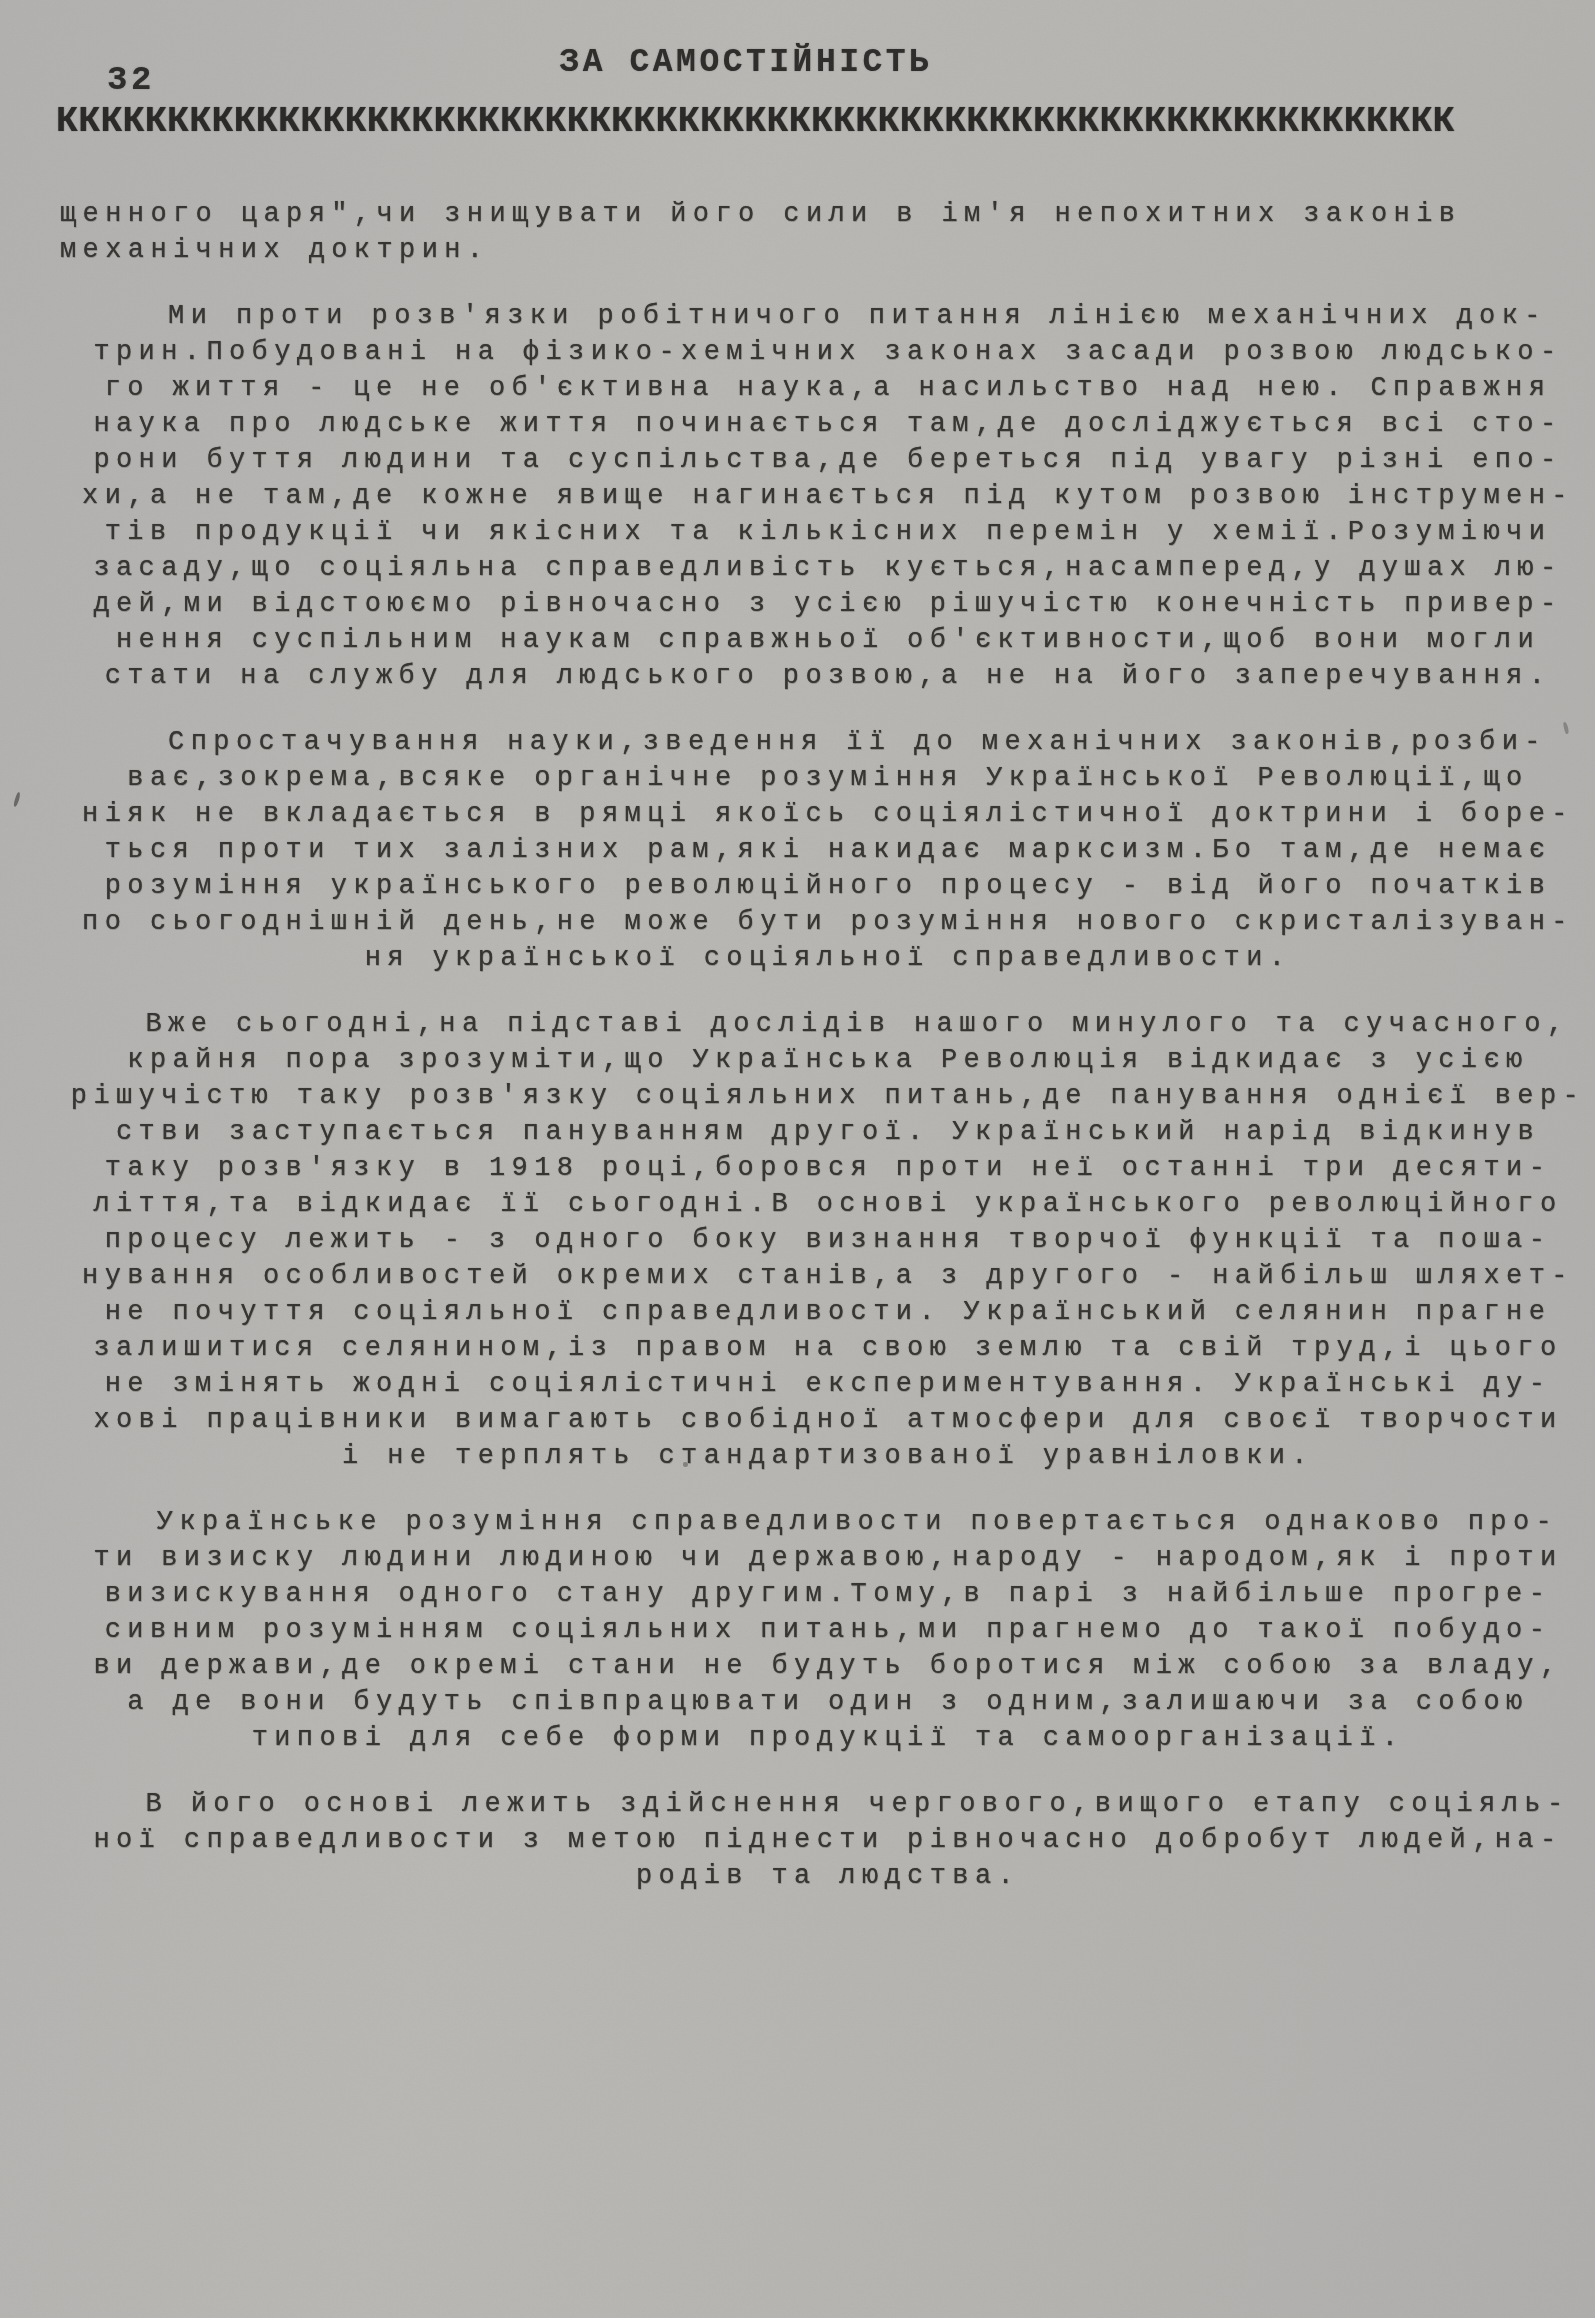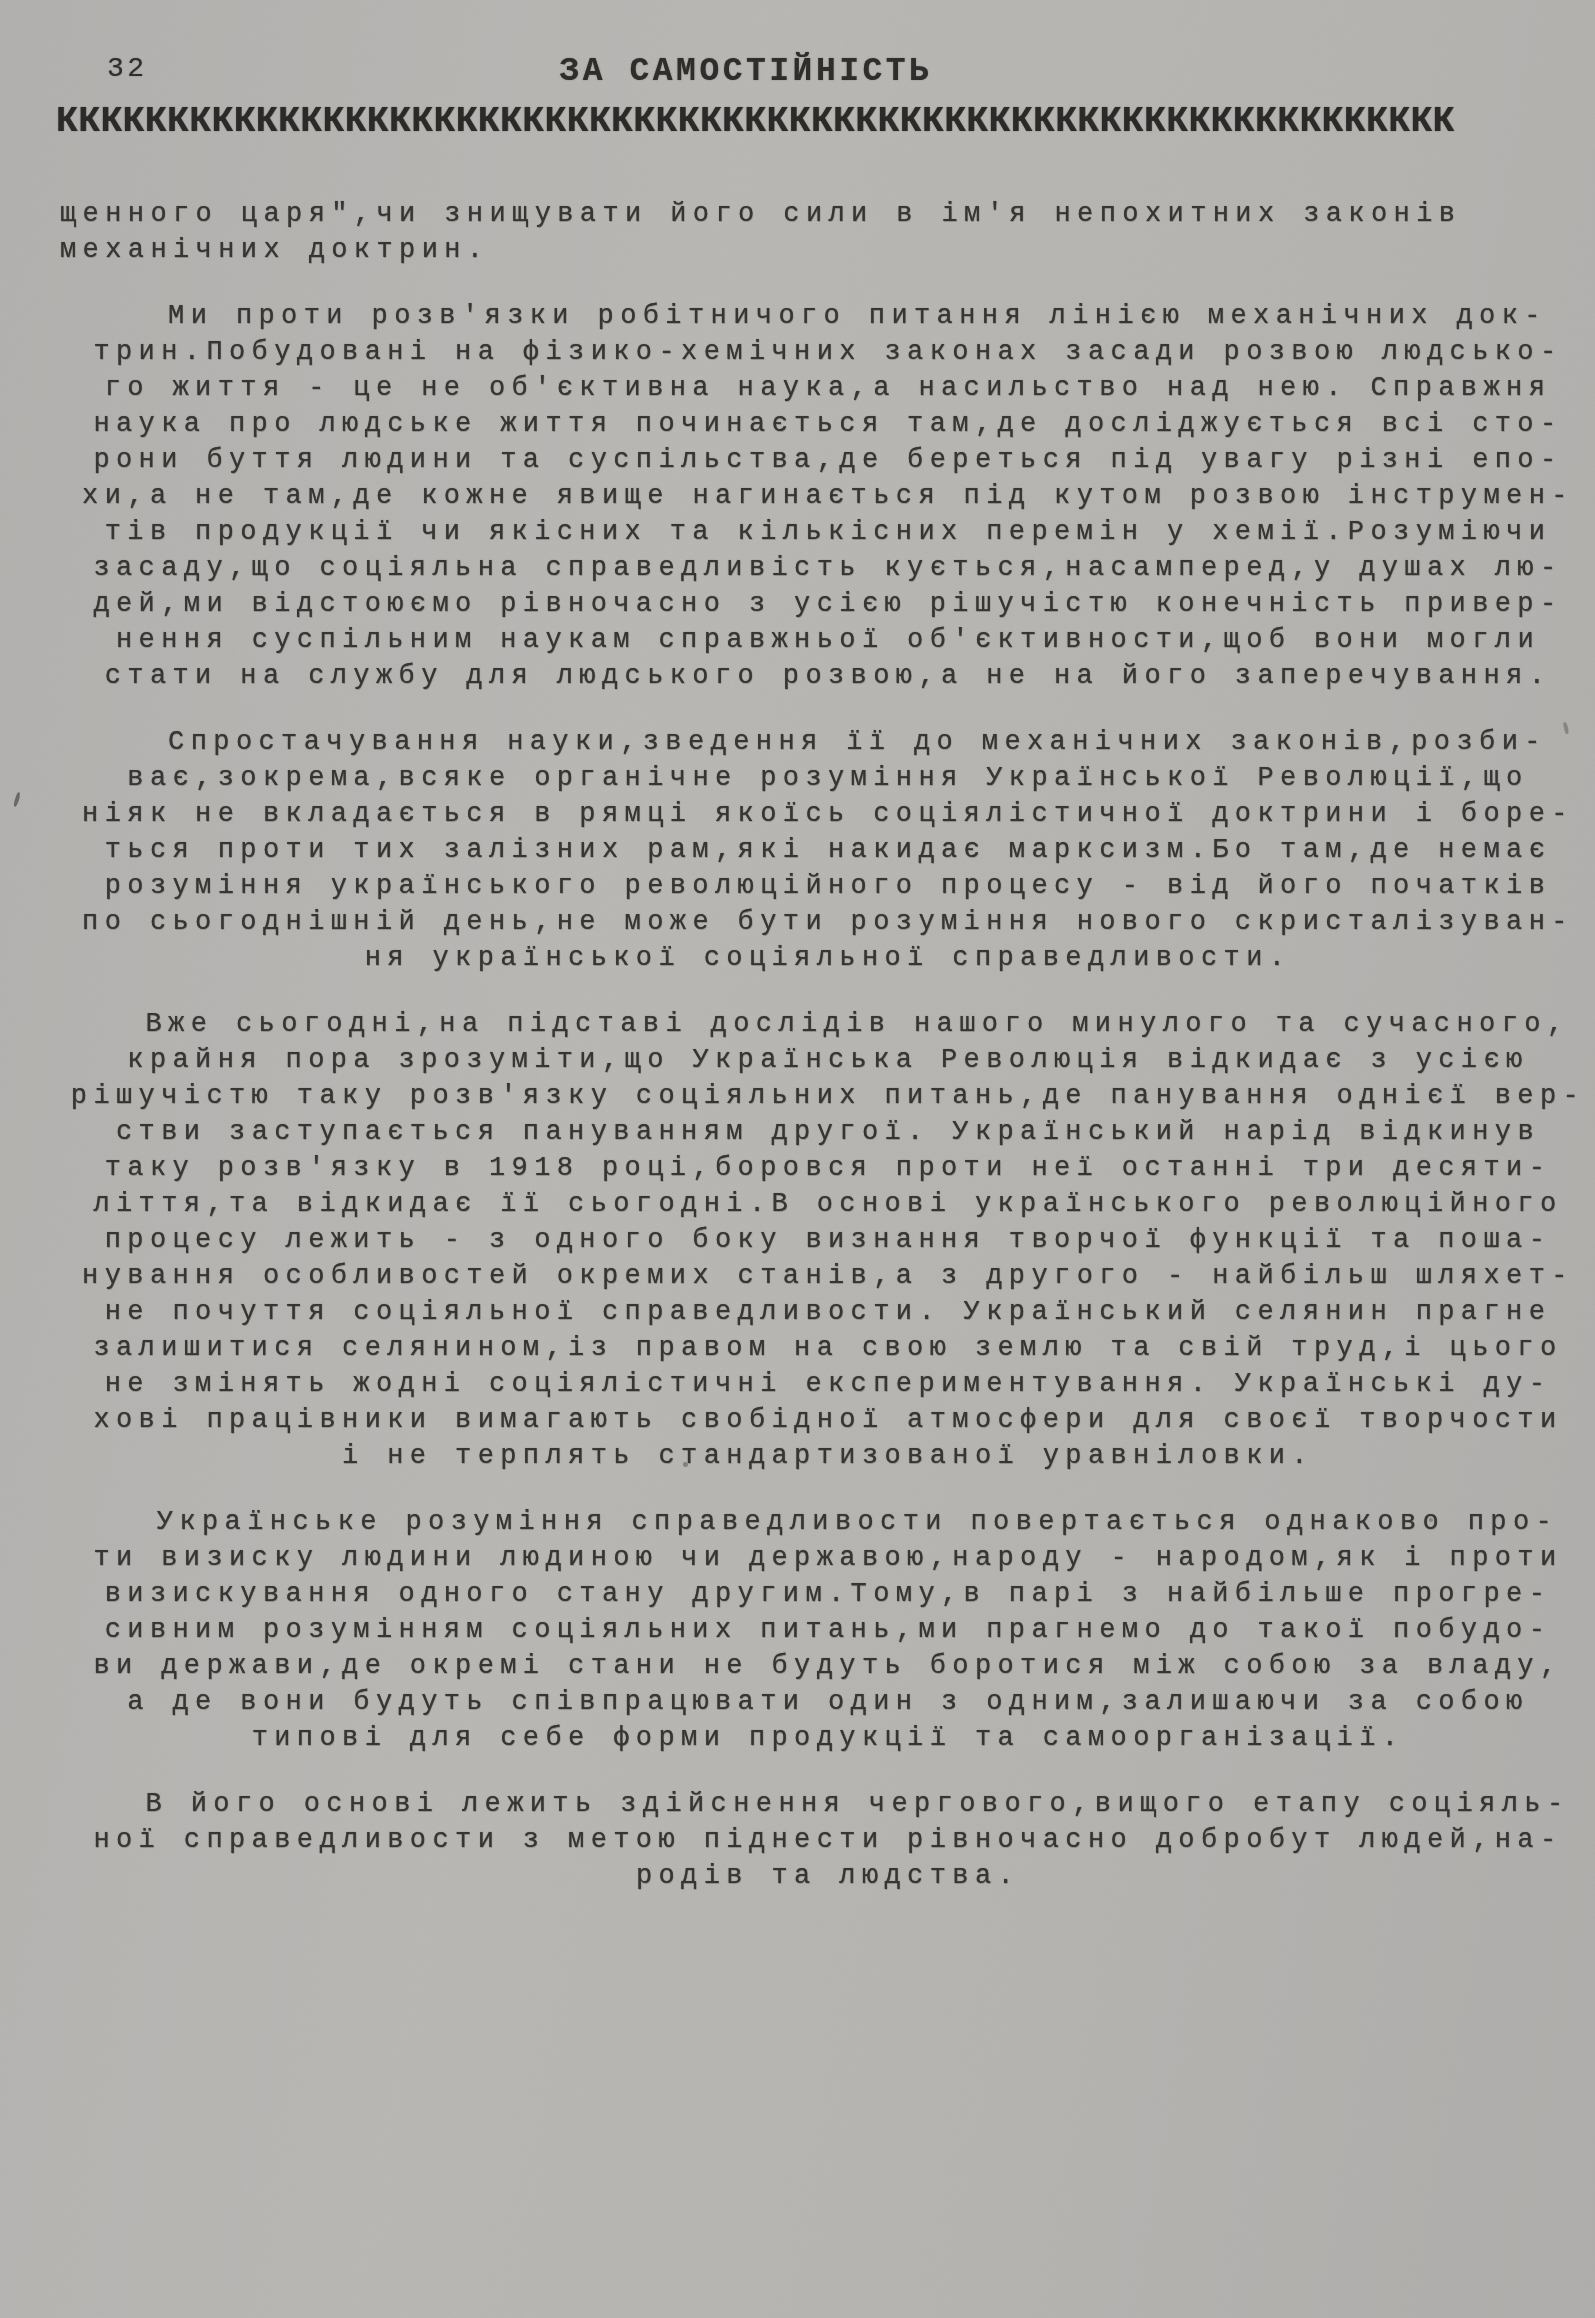--- a/index.html
+++ b/index.html
@@ -21,30 +21,30 @@
   
   .grain {
     position: absolute;
     inset: 0;
     pointer-events: none;
     z-index: 5;
   }
   .page-number {
     position: absolute;
     left: 107px;
-    top: 53px;
-    font-size: 28px;
-    font-weight: 400;
+    top: 61px;
+    font-size: 34px;
+    font-weight: 700;
     letter-spacing: 3.5px;
     color: #2e2c2a;
     text-shadow: 0 0 1.2px rgba(40,38,35,.55);
   }
   .doc-title {
     position: absolute;
-    top: 53px;
+    top: 44px;
     left: 50%;
     transform: translateX(calc(-50% - 52px));
     font-size: 33px;
     font-weight: 700;
     letter-spacing: 3.5px;
     white-space: pre;
     color: #2e2c2a;
     text-shadow: 0 0 1.2px rgba(40,38,35,.55);
   }
   .divider {

